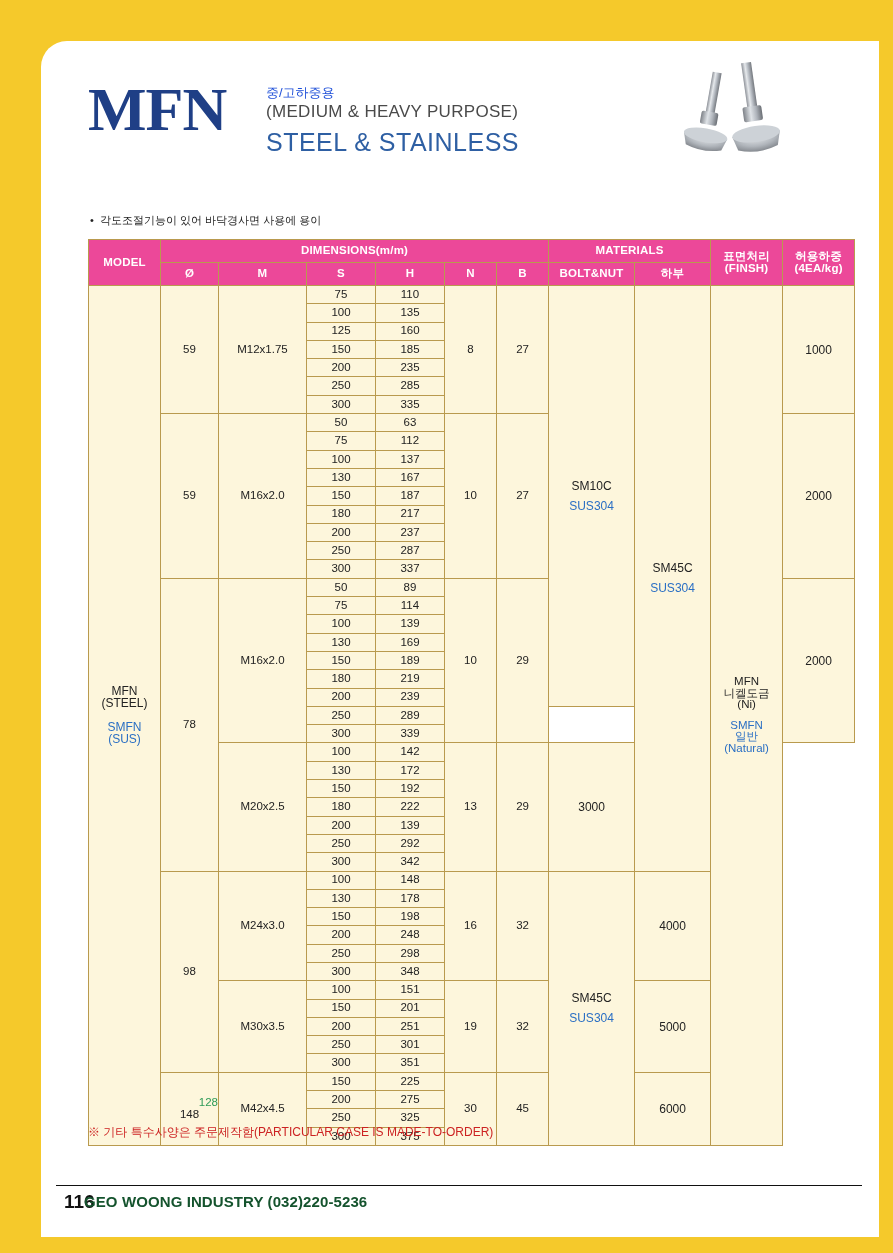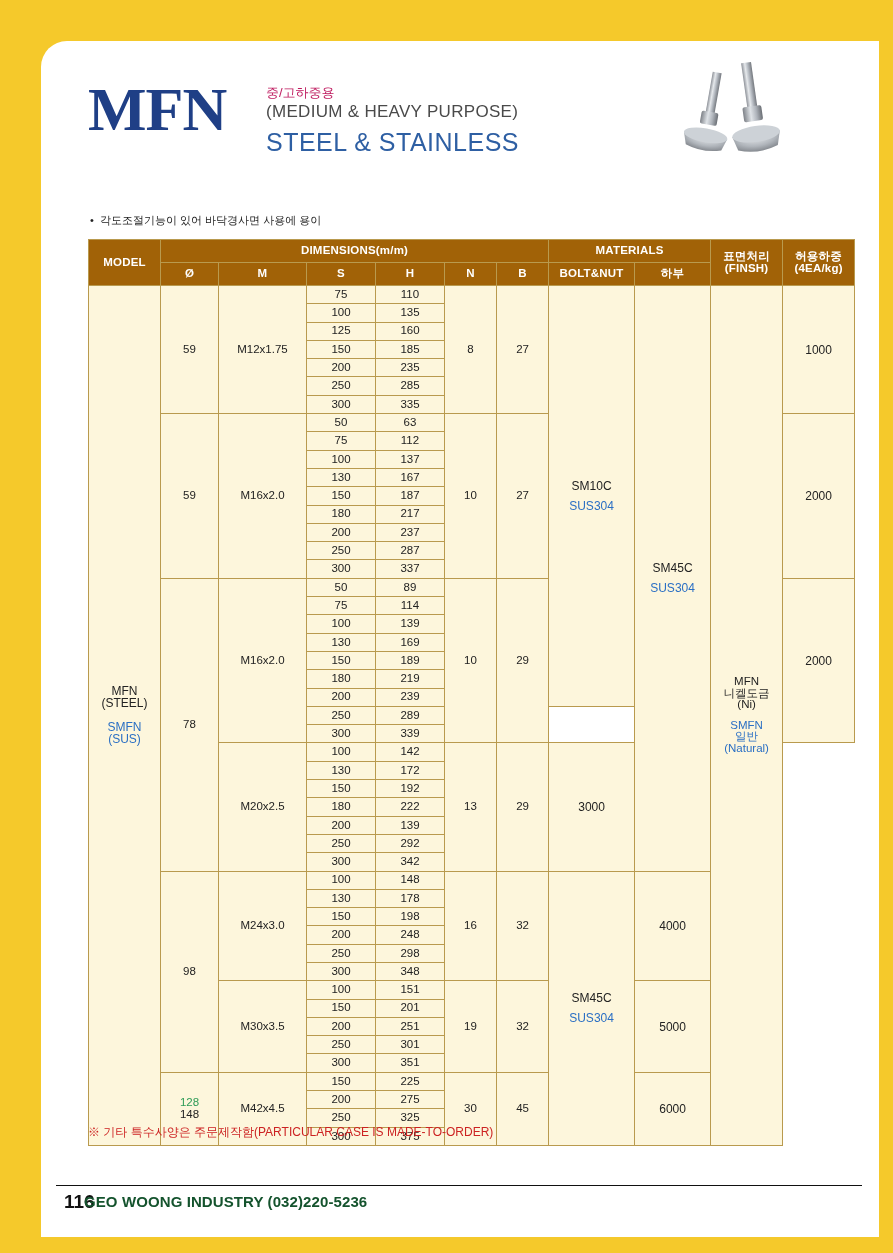--- a/index.html
+++ b/index.html
@@ -24,21 +24,21 @@
   }
   .mfn-title{
     position:absolute;left:0;top:0;
     font-family:"Liberation Serif", serif;
     font-size:62px;font-weight:bold;color:#1f3f86;
     letter-spacing:-1px;
     line-height:62px;
   }
   .hdr-ko{
     position:absolute;left:178px;top:6px;
-    font-size:13px;color:#be185d;
+    font-size:13px;color:#1d4ed8;
   }
   .hdr-en{
     position:absolute;left:178px;top:24px;
     font-size:17px;color:#4a4a4a;letter-spacing:.3px;
   }
   .hdr-sub{
     position:absolute;left:178px;top:50px;
     font-size:25px;color:#2e5fa3;letter-spacing:.5px;
   }
   
@@ -65,30 +65,30 @@
   table.spec td, table.spec th{
     border:1px solid #b99a4e;
     padding:0;
     text-align:center;
     vertical-align:middle;
     line-height:1.0;
     background:#fdf6dc;
     height:17.3px;
   }
   table.spec th{
-    background:#a16207;
+    background:#ec4899;
     color:#ffffff;
     font-weight:bold;
     font-size:11.5px;
     letter-spacing:.2px;
     height:22px;
   }
   table.spec th.hdr2{height:22px;}
   .cell-blue{color:#2a6fc4;}
-  .cell-green{color:#2e9b57;}
+  .cell-green{color:#2e9b57;text-align:right;}
   .model-cell{font-size:12px;line-height:16px;}
   .mat-cell{font-size:12px;line-height:17px;}
   .finish-cell{font-size:11.5px;line-height:16px;}
   .load-cell{font-size:12px;margin-top:24px;}
   .dim-cell{font-size:11.5px;}
   
   .footnote{
     position:absolute;left:88px;top:1124px;
     font-size:12px;color:#cc2222;
   }

